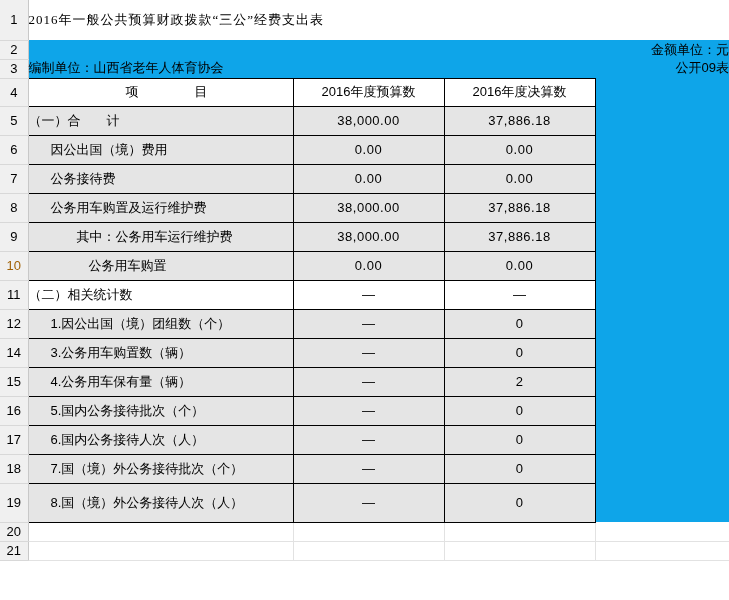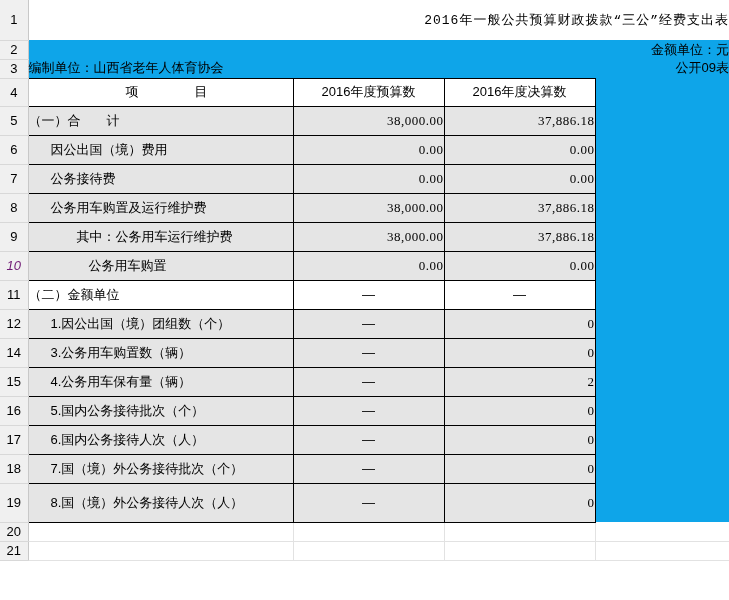--- a/index.html
+++ b/index.html
@@ -33,22 +33,21 @@
     width: 28px;
     background: #f0f0f0;
     border-right: 1px solid #c8c8c8;
     border-bottom: 1px solid #d8d8d8;
     text-align: center;
     font-size: 11px;
     color: #444444;
     font-family: "Liberation Sans", sans-serif;
   }
   td.rowhdr.green-hdr {
-    color: #701a75;
-    font-style: italic;
+    color: #a16207;
   }
   
   td.blank {
     border-right: 1px solid #e2e2e2;
     border-bottom: 1px solid #e2e2e2;
     background: #ffffff;
   }
   td.nogrid {
     background: #0ea5e9;
   }
@@ -62,33 +61,33 @@
   }
   td.lbl {
     padding-left: 10px;
     text-align: left;
     font-size: 13px;
   }
   td.lbl.indent1 { padding-left: 22px; }
   td.lbl.indent2 { padding-left: 48px; }
   td.lbl.indent3 { padding-left: 60px; }
   td.num {
-    text-align: right;
+    text-align: center;
     padding-right: 10px;
-    font-family: Liberation Serif, serif;
+    font-family: Liberation Sans, sans-serif;
     font-size: 13px;
     letter-spacing: 0.5px;
   }
   td.ctr {
     text-align: center;
   }
   .title {
     font-size: 26px;
-    text-align: right;
-    font-family: Liberation Mono, monospace;
+    text-align: left;
+    font-family: Liberation Serif, serif;
     font-weight: 400;
     letter-spacing: 1px;
     white-space: nowrap;
   }
   .subtitle-right {
     text-align: right;
     padding-right: 12px;
     font-size: 12.5px;
   }
   .subtitle-left {
@@ -189,21 +188,21 @@
       <tr style="height:29px">
         <td class="rowhdr green-hdr">10</td>
         <td class="cell green lbl indent3">公务用车购置</td>
         <td class="cell green num">0.00</td>
         <td class="cell green num">0.00</td>
         <td class="nogrid"></td>
       </tr>
 
       <tr style="height:29px">
         <td class="rowhdr">11</td>
-        <td class="cell lbl">（二）金额单位</td>
+        <td class="cell lbl">（二）相关统计数</td>
         <td class="cell ctr">—</td>
         <td class="cell ctr">—</td>
         <td class="nogrid"></td>
       </tr>
 
       <tr style="height:29px">
         <td class="rowhdr">12</td>
         <td class="cell green lbl indent1">1.因公出国（境）团组数（个）</td>
         <td class="cell green ctr">—</td>
         <td class="cell green num">0</td>

